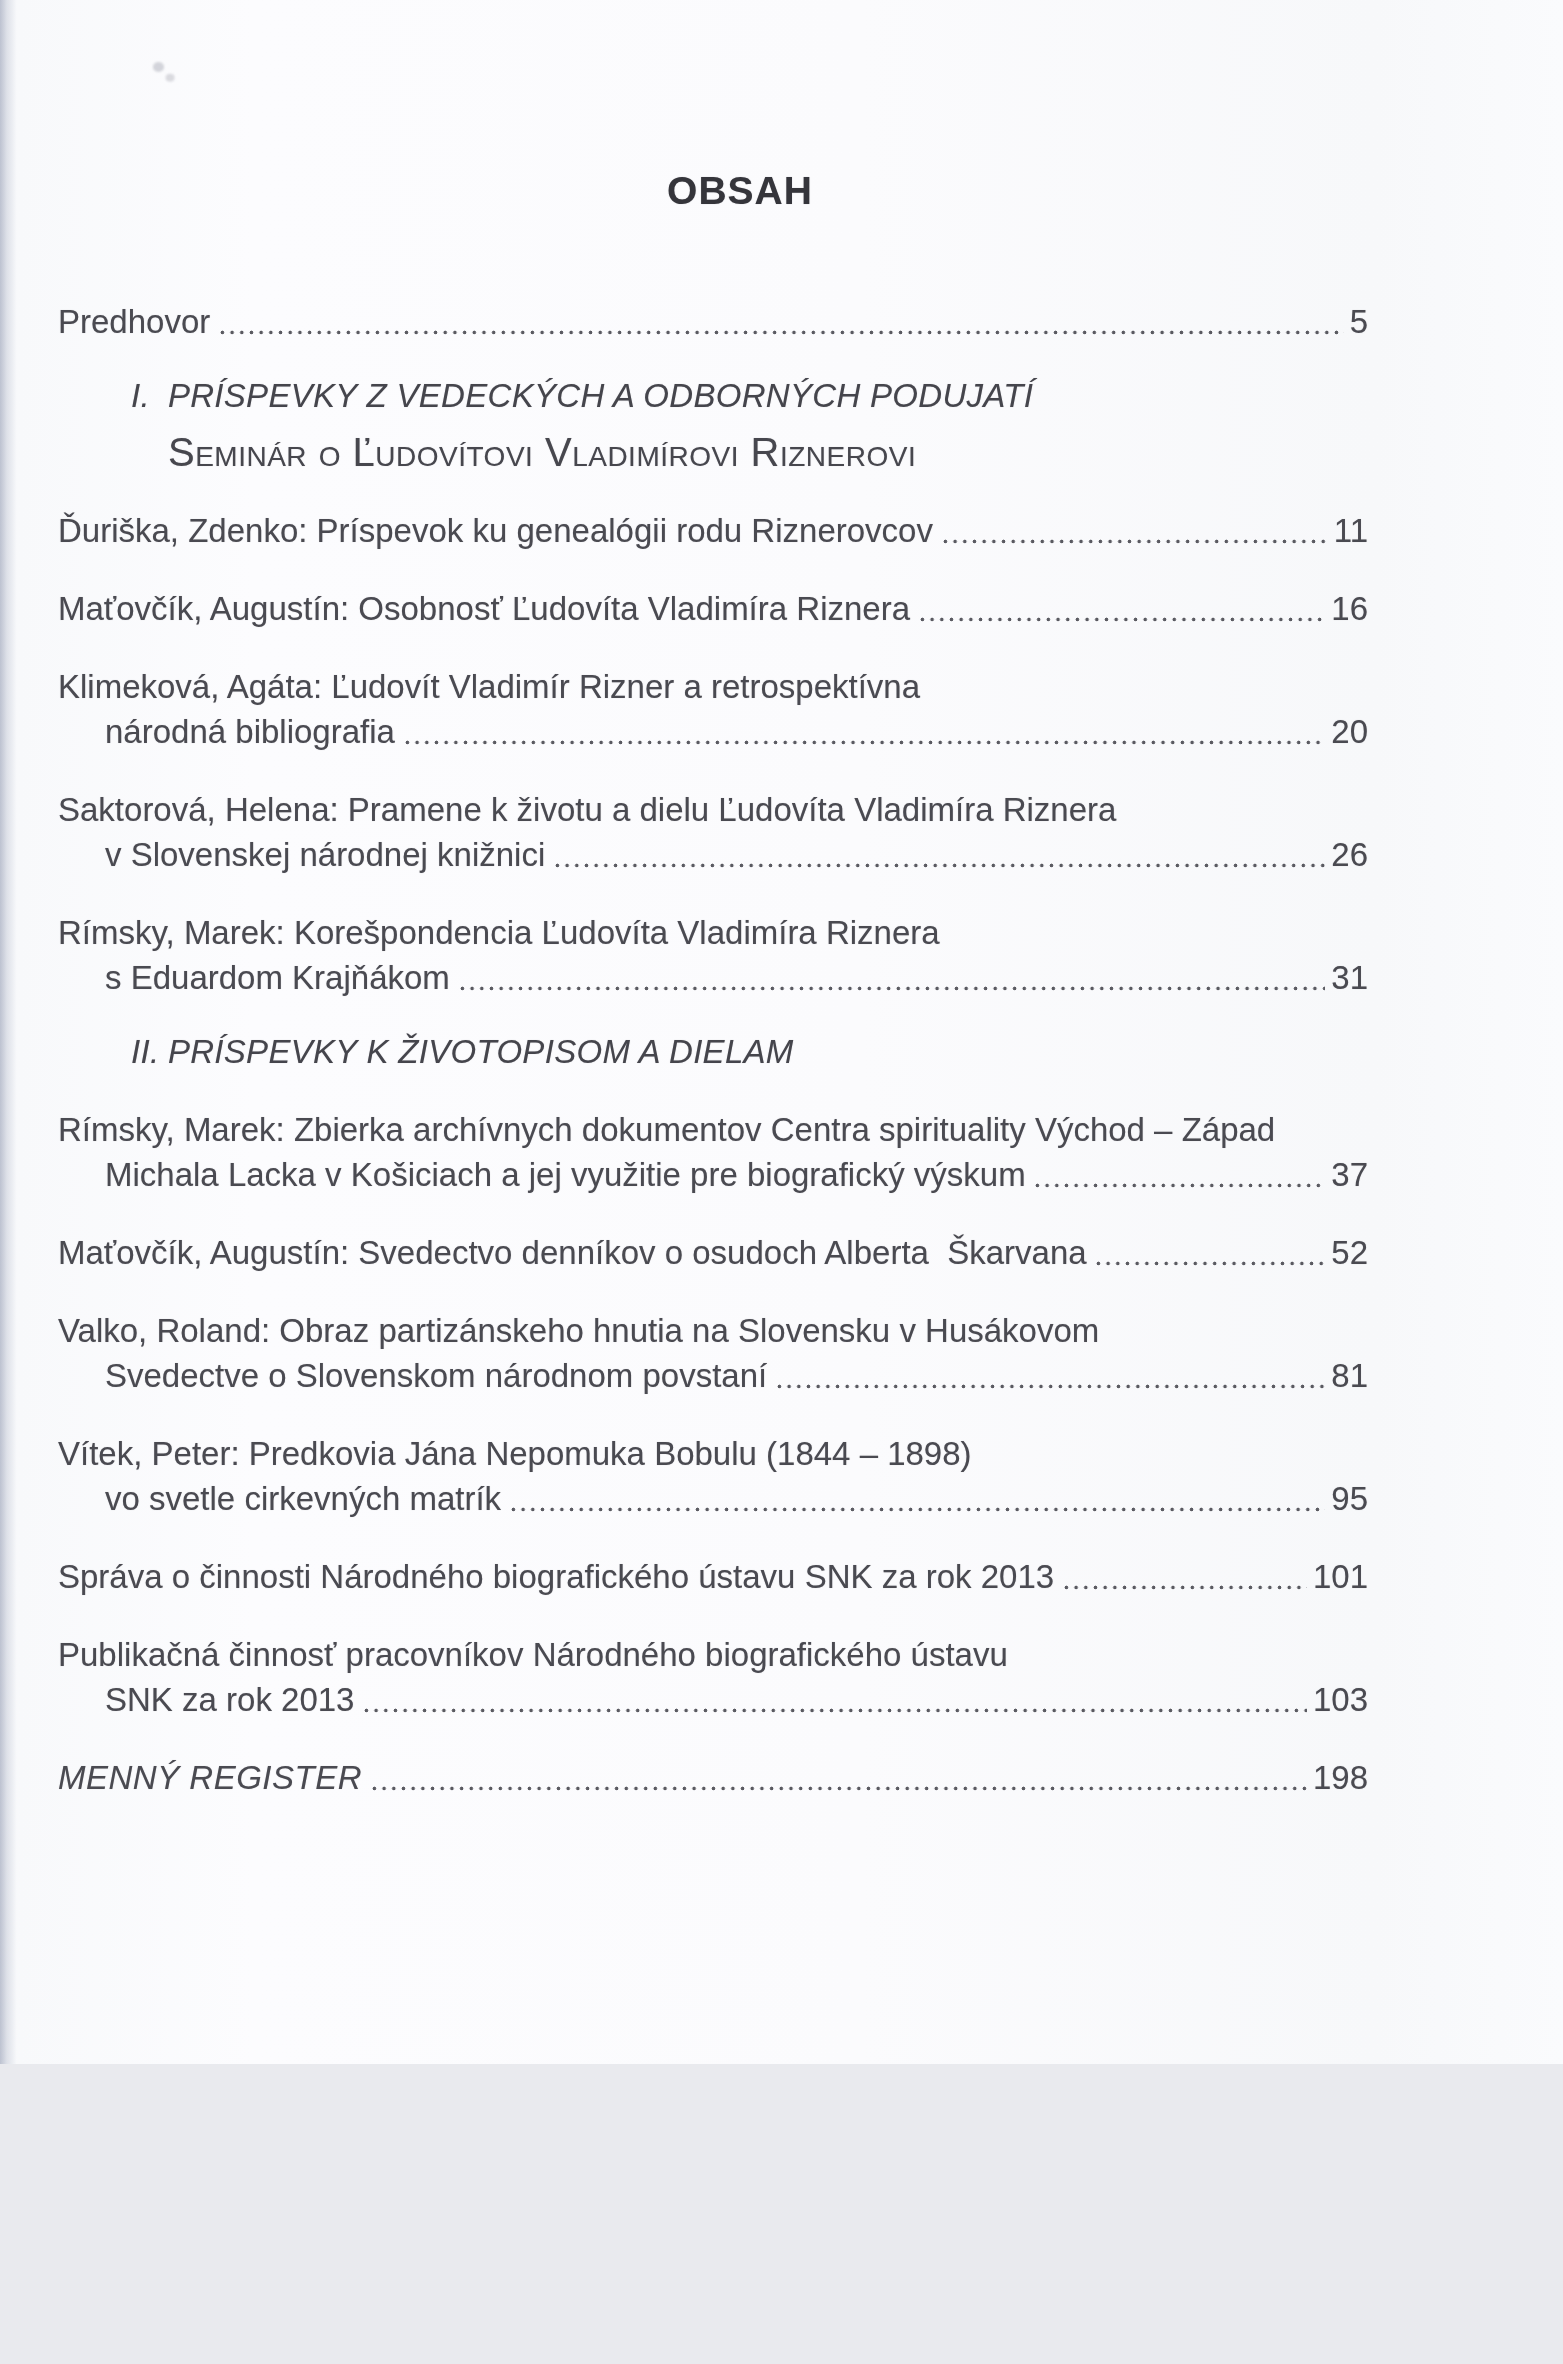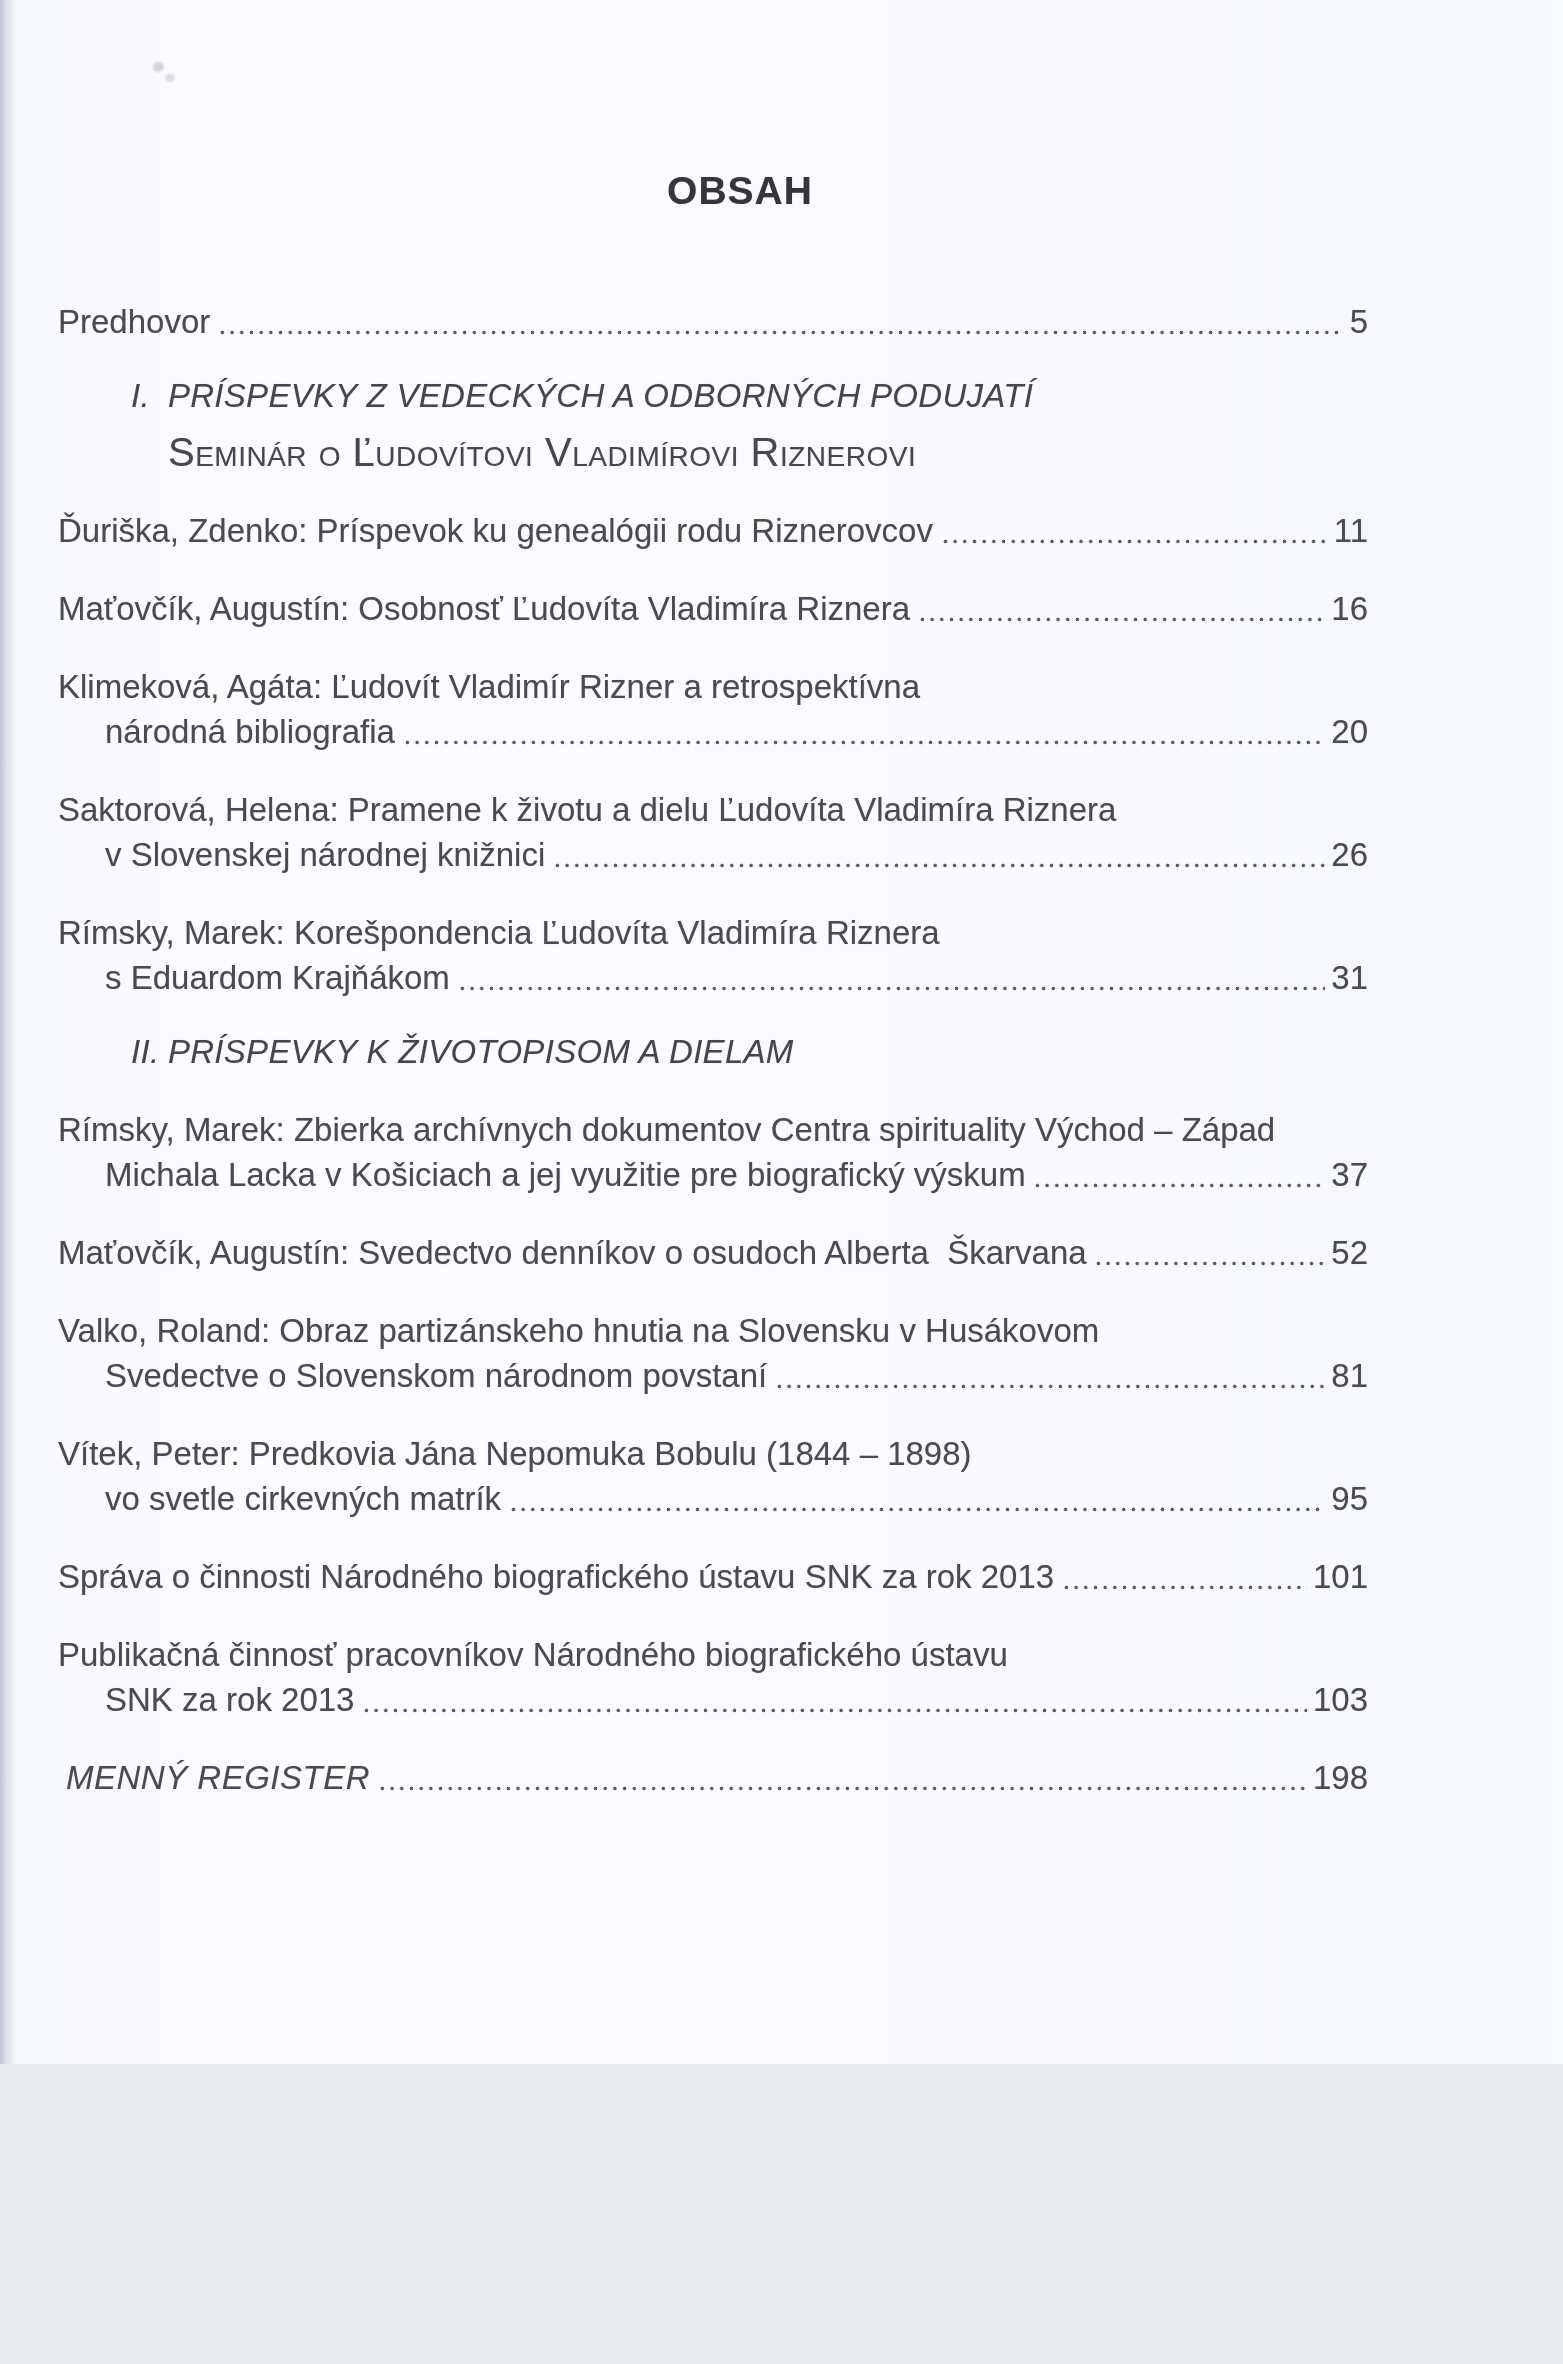--- a/index.html
+++ b/index.html
@@ -56,21 +56,21 @@
   .toc > div.section { margin-top: 29px; }
   .toc > div.sec-sub { margin-top: 11.6px; }
 
   .line, .section, .sec-sub {
     line-height: 45px;
     text-shadow: 0 0 1px rgba(74,74,81,0.3);
   }
   .line.cont { padding-left: 47px; }
   .leader-row { display: flex; }
   .entry-text { white-space: pre-wrap; }
-  .entry.italic .entry-text { font-style: italic; letter-spacing: 0.5px; margin-left: 8px; }
+  .entry.italic .entry-text { font-style: italic; letter-spacing: 0.5px; }
   .dots {
     flex: 1 1 auto;
     align-self: flex-end;
     height: 4.9px;
     margin: 0 5.8px 8.7px 9.7px;
     background-image: radial-gradient(circle at 2.4px 2.4px, #5a5a61 1.6px, rgba(0,0,0,0) 2.1px);
     background-size: 9.7px 4.9px;
     background-repeat: repeat-x;
     background-position: left bottom;
   }

